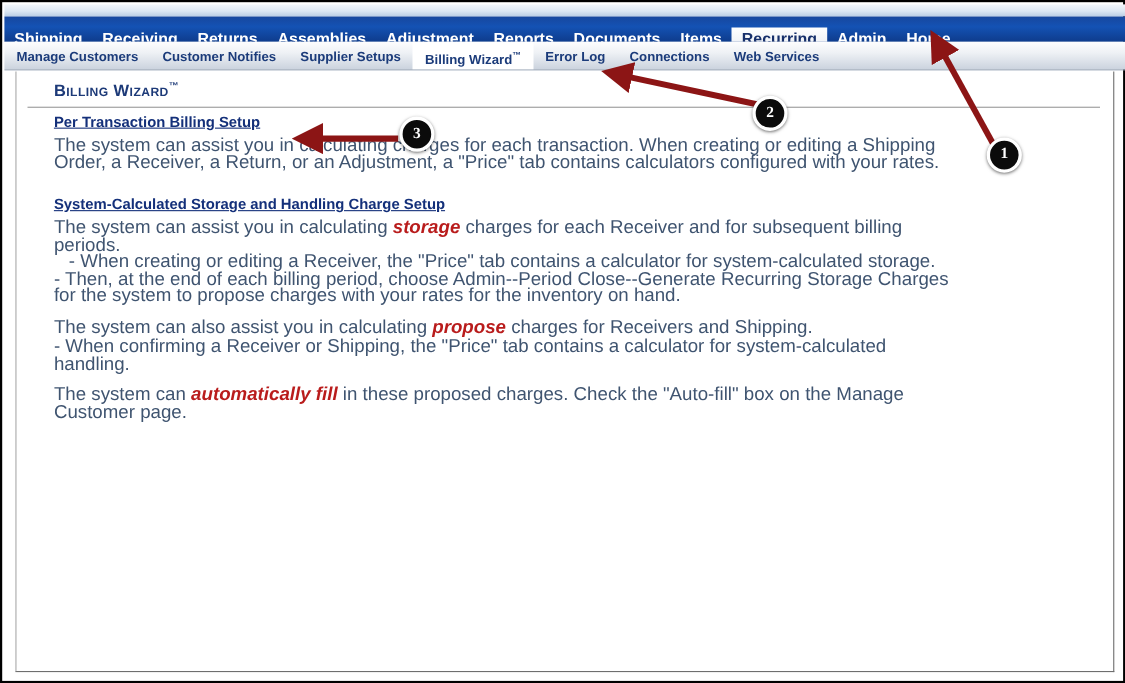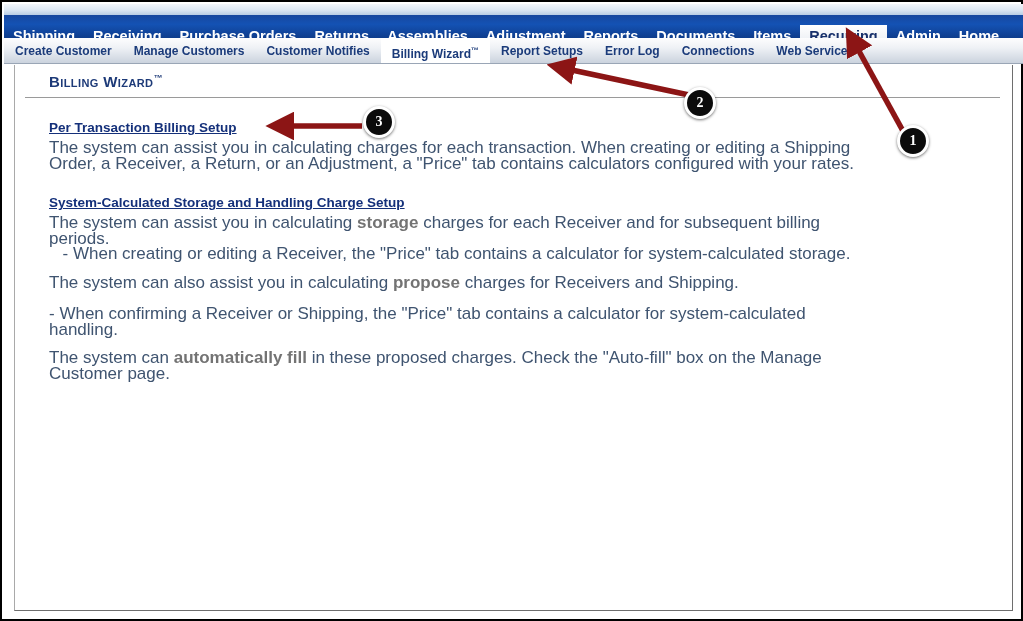--- a/index.html
+++ b/index.html
@@ -145,42 +145,42 @@
     left: 10px;
     top: 32px;
     width: 975px;
     height: 1px;
     background: #9a9a9a;
   }
 
   .body-area {
     position: absolute;
     left: 34px;
-    top: 53px;
+    top: 37px;
     width: 930px;
   }
 
   .section-link {
     display: inline-block;
     color: #14307a;
     font-size: 13.5px;
     font-weight: bold;
     text-decoration: underline;
     cursor: pointer;
     margin: 0;
   }
 
   .para {
     color: #3f5470;
     font-size: 17px;
     line-height: 15.5px;
     margin: 4px 0 0 0;
     max-width: 815px;
   }
-  .para b { color: #737373; font-weight: bold; }
+  .para b { color: #b91c1c; font-weight: bold; font-style: italic; }
   .gap-md { height: 22px; }
   .gap-lg { height: 30px; }
 
   
   .overlay {
     position: absolute;
     left: 0; top: 0;
     width: 1023px;
     height: 621px;
     pointer-events: none;
@@ -207,38 +207,36 @@
 <body>
 
 <div id="app">
   <div class="window-frame">
 
     <div class="top-strip"></div>
 
     <div class="menubar">
       <div class="menubar-item">Shipping</div>
       <div class="menubar-item">Receiving</div>
-      <div class="menubar-item">Purchase Orders</div>
       <div class="menubar-item">Returns</div>
       <div class="menubar-item">Assemblies</div>
       <div class="menubar-item">Adjustment</div>
       <div class="menubar-item">Reports</div>
       <div class="menubar-item">Documents</div>
       <div class="menubar-item">Items</div>
       <div class="menubar-item active">Recurring</div>
       <div class="menubar-item">Admin</div>
       <div class="menubar-item">Home</div>
     </div>
 
     <div class="submenubar">
-      <div class="submenu-item">Create Customer</div>
       <div class="submenu-item">Manage Customers</div>
       <div class="submenu-item">Customer Notifies</div>
+      <div class="submenu-item">Supplier Setups</div>
       <div class="submenu-item active"><span>Billing Wizard</span><span class="tm">™</span></div>
-      <div class="submenu-item">Report Setups</div>
       <div class="submenu-item">Error Log</div>
       <div class="submenu-item">Connections</div>
       <div class="submenu-item">Web Services</div>
     </div>
 
     <div class="content-card">
 
       <div class="page-title"><span>Billing Wizard</span><span class="tm">™</span></div>
       <div class="title-rule"></div>
 
@@ -248,22 +246,23 @@
           <a class="section-link">Per Transaction Billing Setup</a>
           <p class="para">The system can assist you in calculating charges for each transaction. When creating or editing a Shipping Order, a Receiver, a Return, or an Adjustment, a "Price" tab contains calculators configured with your rates.</p>
         </div>
 
         <div class="gap-md"></div>
 
         <div>
           <a class="section-link">System-Calculated Storage and Handling Charge Setup</a>
           <p class="para">The system can assist you in calculating <b>storage</b> charges for each Receiver and for subsequent billing periods.</p>
           <p class="para" style="margin-top:0;text-align:center;">- When creating or editing a Receiver, the "Price" tab contains a calculator for system-calculated storage.</p>
+          <p class="para" style="margin-top:0;">- Then, at the end of each billing period, choose Admin--Period Close--Generate Recurring Storage Charges for the system to propose charges with your rates for the inventory on hand.</p>
           <p class="para" style="margin-top:13px;">The system can also assist you in calculating <b>propose</b> charges for Receivers and Shipping.</p>
-          <p class="para" style="margin-top:16px;">- When confirming a Receiver or Shipping, the "Price" tab contains a calculator for system-calculated handling.</p>
+          <p class="para" style="margin-top:2px;">- When confirming a Receiver or Shipping, the "Price" tab contains a calculator for system-calculated handling.</p>
           <p class="para" style="margin-top:13px;">The system can <b>automatically fill</b> in these proposed charges. Check the "Auto-fill" box on the Manage Customer page.</p>
         </div>
 
         <div class="gap-lg"></div>
 
 
       </div>
     </div>
   </div>
 

